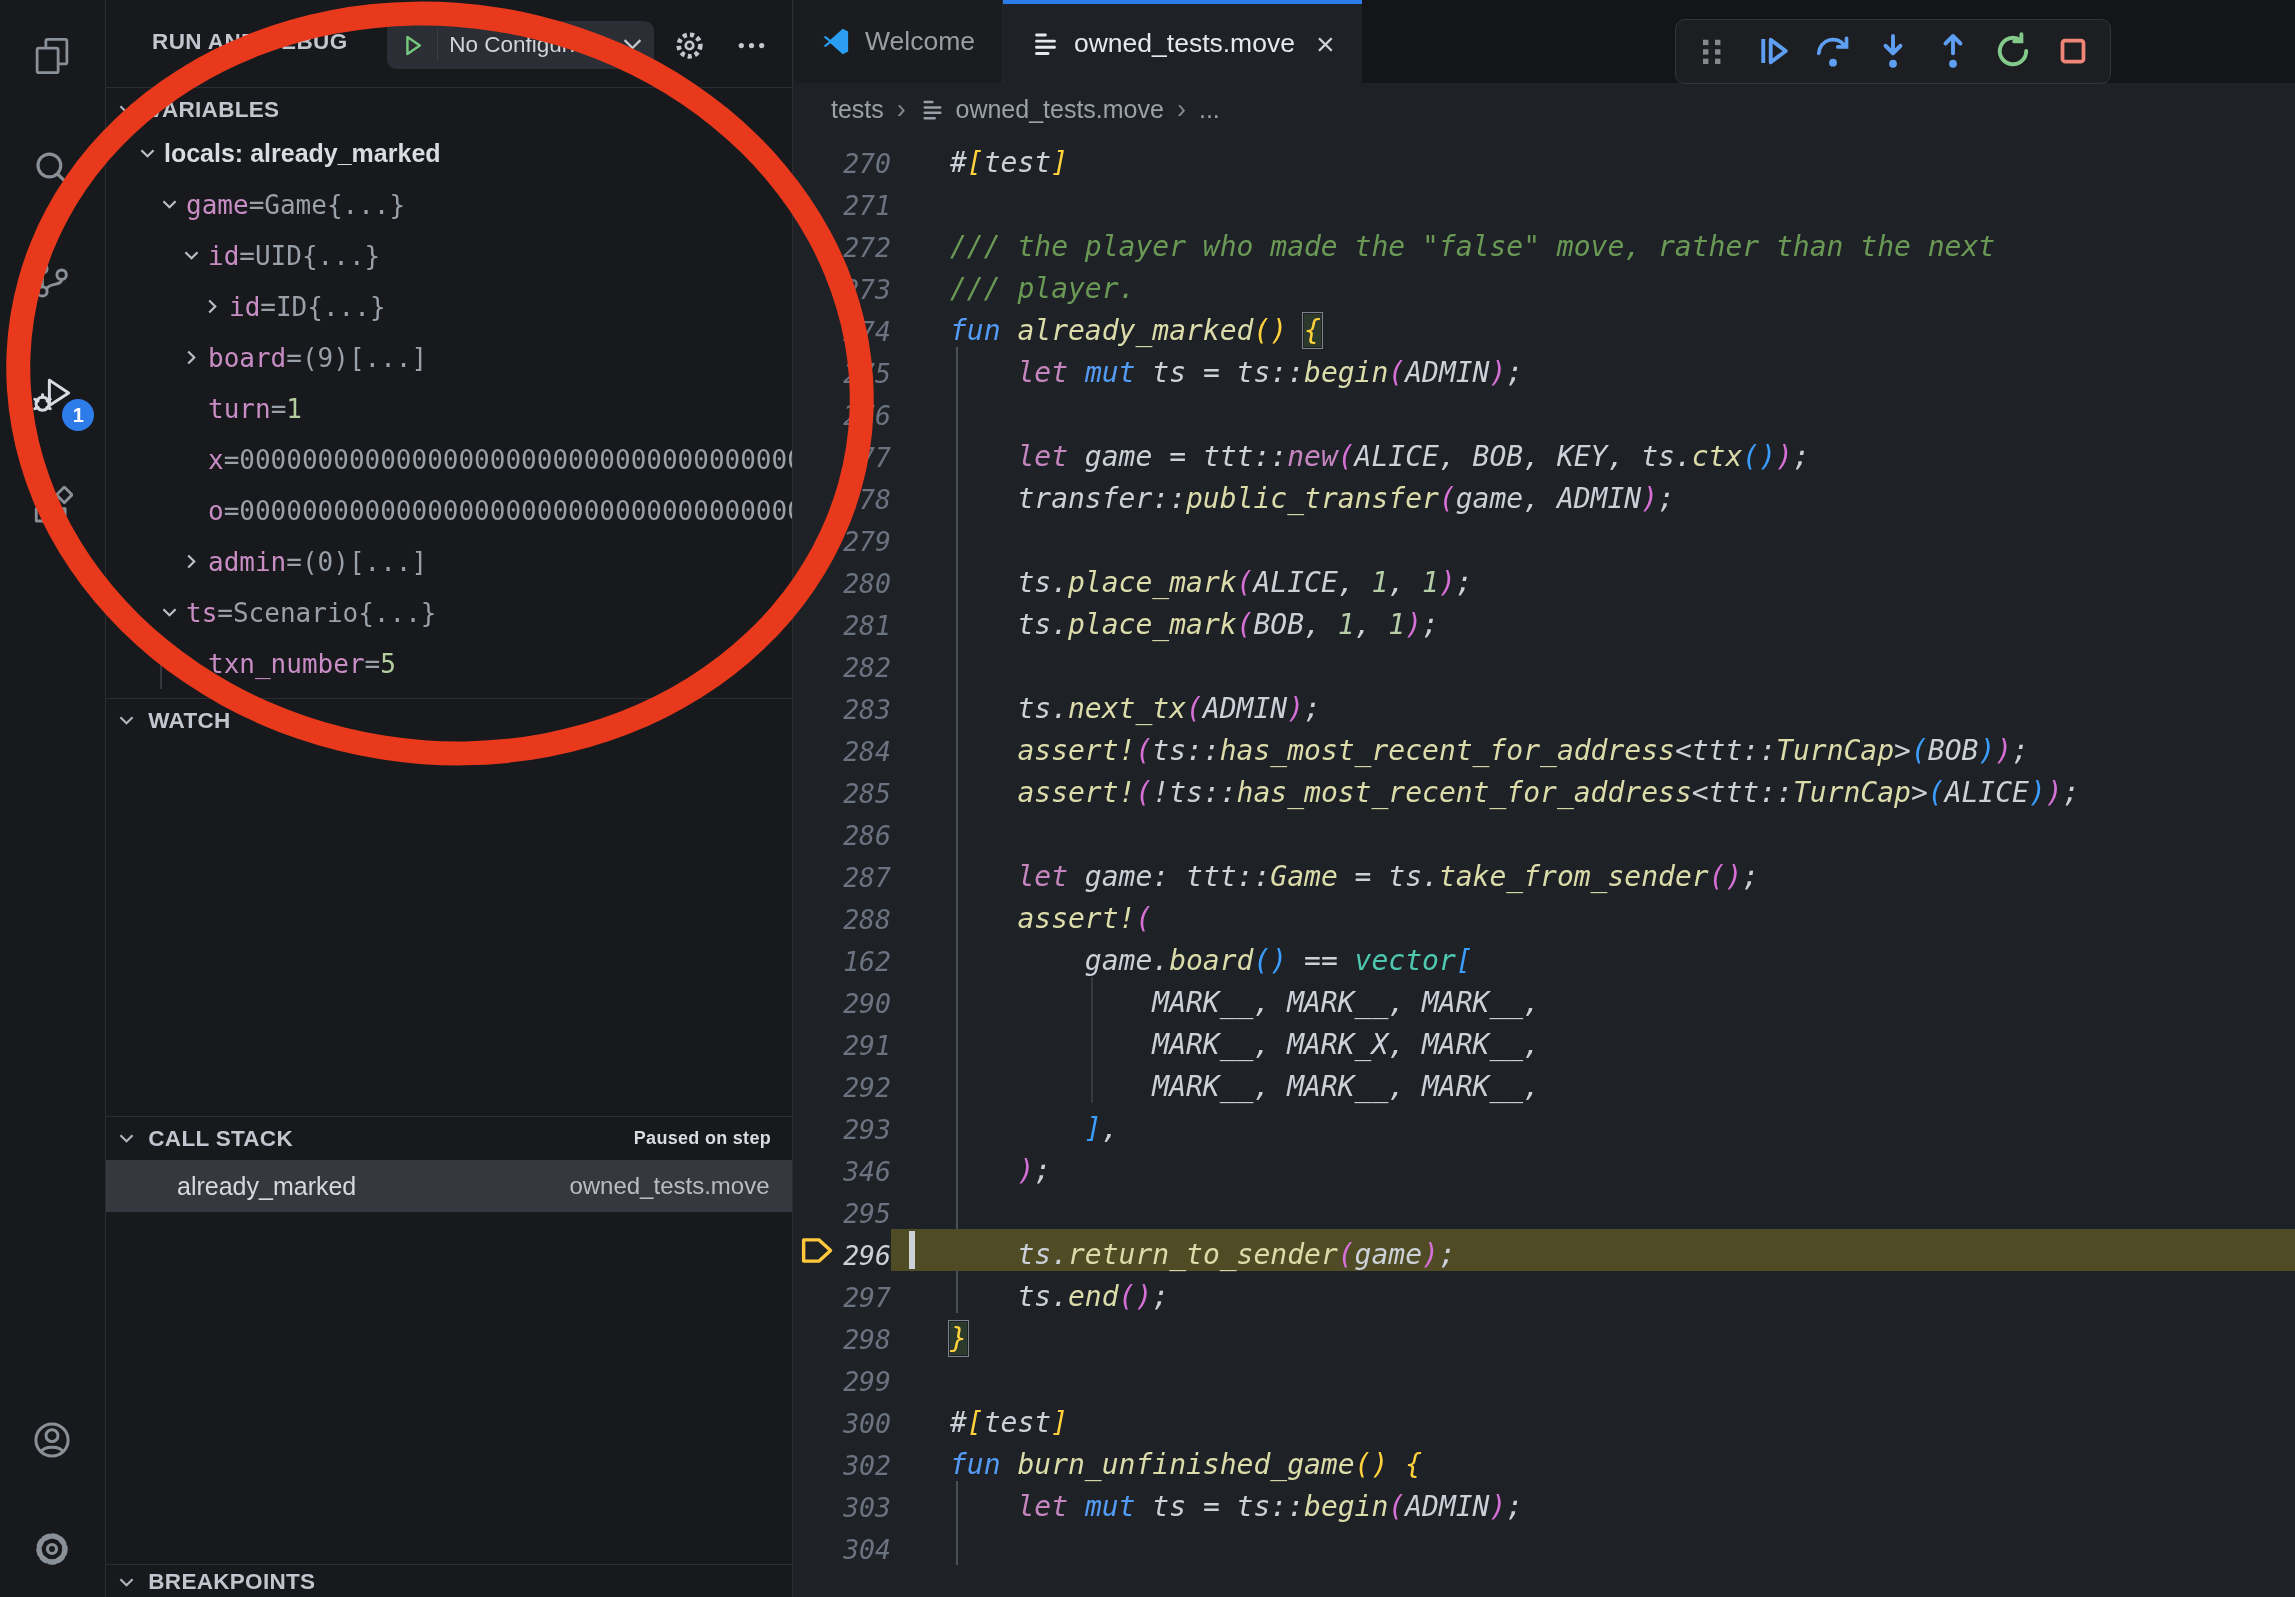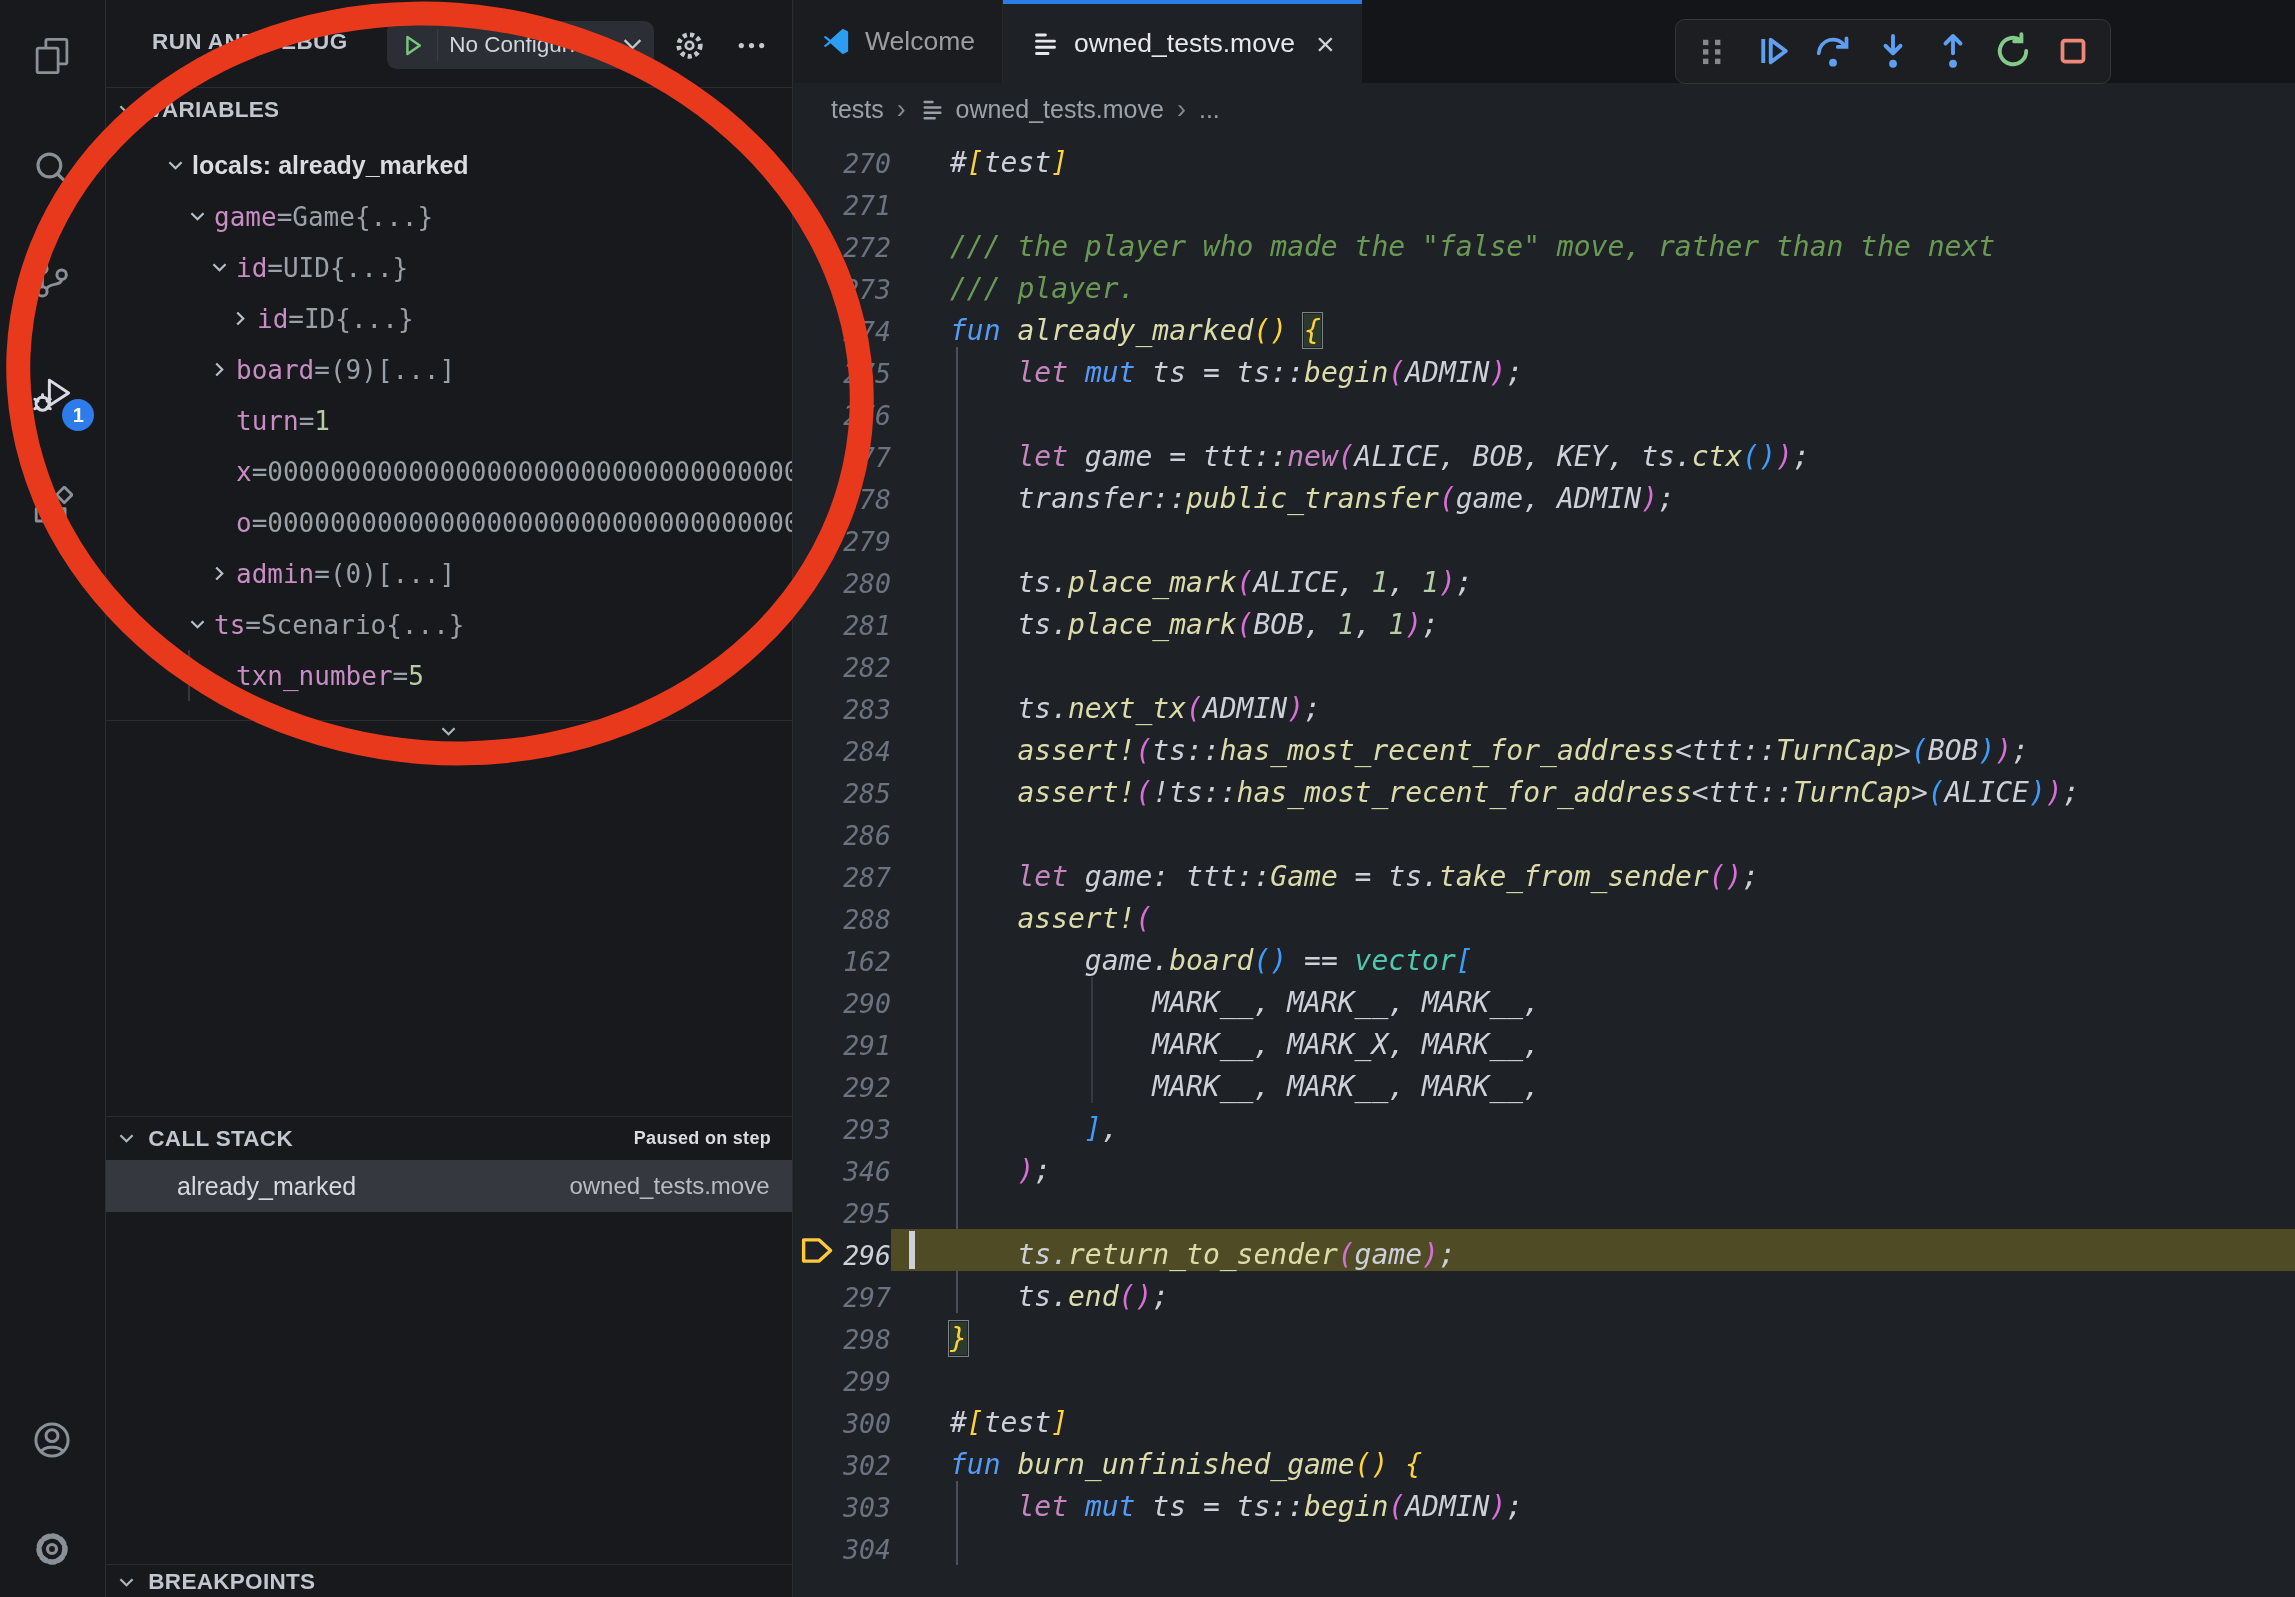--- a/index.html
+++ b/index.html
@@ -36,30 +36,30 @@
   .sb-gear{left:560px;} .sb-more{left:622px;}
   .sb-gear svg,.sb-more svg{width:35px;height:35px;}
 
   .sec-hdr{position:absolute;left:0;right:0;display:flex;align-items:center;font-weight:bold;
     font-size:22.5px;color:var(--hdr);letter-spacing:0.3px;}
   .sec-hdr .sec-chev{width:32px;margin-left:11.3px;color:#aeb4bc;display:flex;align-items:center;}
   .sec-hdr .sec-chev svg{width:21px;height:21px;}
   .sec-status{margin-left:auto;margin-right:21px;font-size:18px;color:#dadce1;}
 
   #variables-header{top:87px;height:43px;}
-  #var-tree{position:absolute;top:140px;left:0;right:0;margin-left:28px;}
+  #var-tree{position:absolute;top:128px;left:0;right:0;}
   .tree-row{position:relative;height:51px;display:flex;align-items:center;
     font-family:"DejaVu Sans Mono",monospace;font-size:26px;white-space:nowrap;overflow:hidden;}
   .tree-chev{width:27px;flex:0 0 27px;color:#b9bfc7;display:flex;align-items:center;}
   .tree-chev svg{width:21px;height:21px;}
   .tree-scope{font-family:"Liberation Sans","DejaVu Sans",sans-serif;font-weight:bold;font-size:25px;color:#dadce1;}
   .tname{color:var(--tree-name);} .teq{color:var(--tree-val);} .tval{color:var(--tree-val);} .tnum{color:var(--tree-num);}
   .tree-guide{position:absolute;left:55px;top:0;bottom:0;width:1.6px;background:#34373d;}
 
-  #watch-header{top:720px;height:43px;border-top:1.6px solid var(--divider);flex-direction:column;}
+  #watch-header{top:698px;height:43px;border-top:1.6px solid var(--divider);}
   #callstack-header{top:1116px;height:43px;border-top:1.6px solid var(--divider);}
   #callstack-rows{position:absolute;top:1160px;left:0;right:0;}
   .frame-row{height:52px;background:#35383e;display:flex;align-items:center;font-size:25px;}
   .frame-name{margin-left:72px;color:#d6d9dd;}
   .frame-file{margin-left:auto;margin-right:22.5px;color:#b9bdc3;font-size:24px;}
   #breakpoints-header{top:1564px;height:34px;border-top:1.6px solid var(--divider);}
 
   
   .editor{position:absolute;left:794px;top:0;right:0;height:100%;background:var(--editor-bg);}
   .tabs{position:absolute;top:0;left:0;right:0;height:83px;background:var(--strip-bg);display:flex;}

